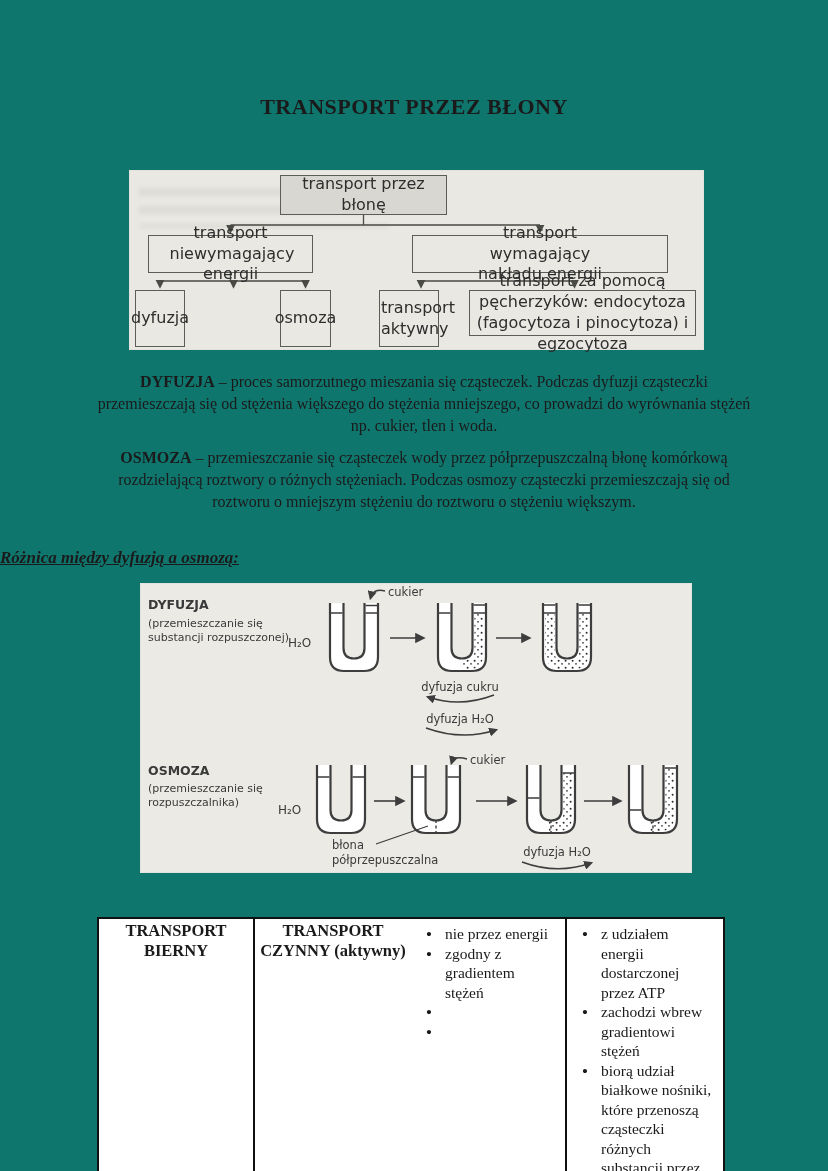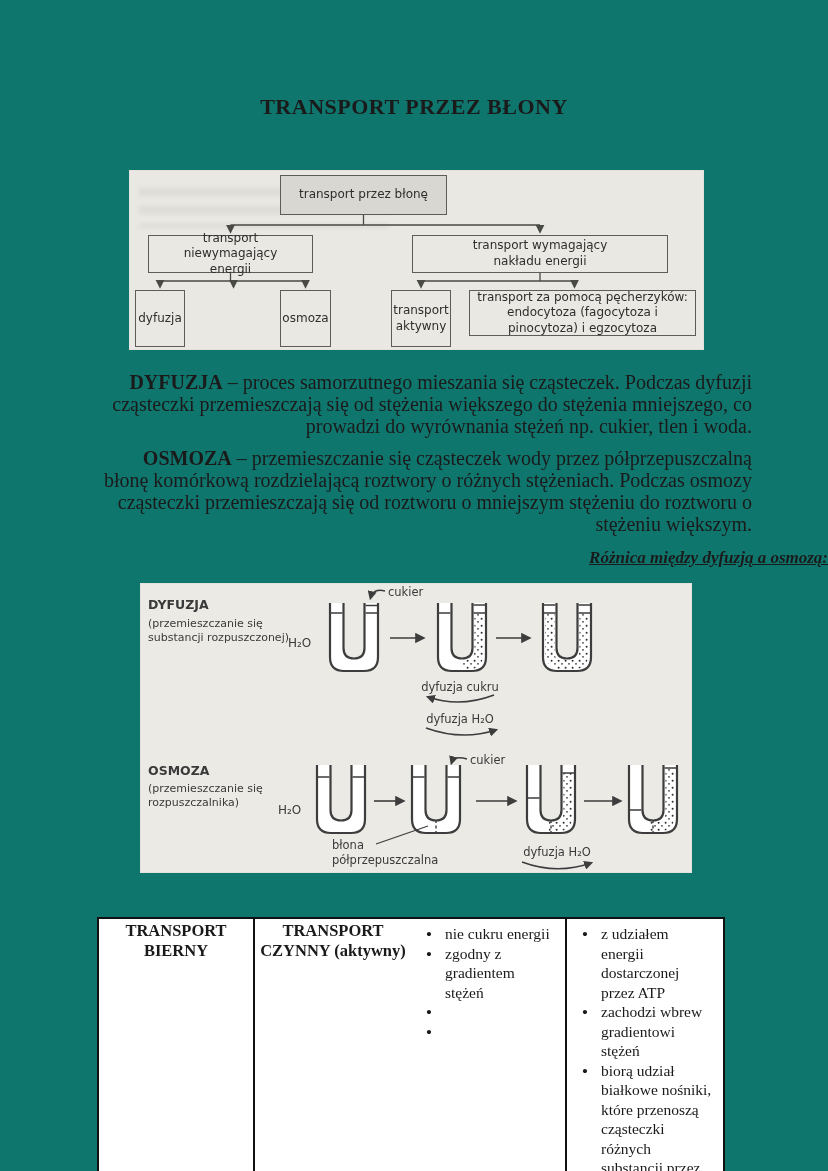--- a/index.html
+++ b/index.html
@@ -11,44 +11,44 @@
              font-size:22px;font-weight:bold;letter-spacing:.5px;}
 
   
   .flowchart{position:absolute;left:129px;top:170px;width:575px;height:180px;
              background:#e9e8e2;box-shadow:0 0 0 1px #e2e1db inset;}
   .bleed{position:absolute;left:10px;top:18px;width:250px;height:40px;pointer-events:none;
          background:repeating-linear-gradient(180deg, rgba(120,120,110,.10) 0 8px, rgba(0,0,0,0) 8px 18px);
          filter:blur(2px);}
   .fc-box{position:absolute;display:flex;align-items:center;justify-content:center;
           border:1.5px solid #5c5c58;font-family:"DejaVu Sans",sans-serif;
-          font-size:12px;line-height:1.3;color:#2e2e2e;text-align:center;box-sizing:border-box;}
+          font-size:16px;line-height:1.3;color:#2e2e2e;text-align:center;box-sizing:border-box;}
   .fc-root{left:151px;top:5px;width:167px;height:40px;background:#d8d7d1;}
   .fc-left{left:19px;top:65px;width:165px;height:38px;}
   .fc-left span{max-width:122px;}
   .fc-right{left:283px;top:65px;width:256px;height:38px;}
   .fc-right span{max-width:150px;}
   .fc-c1{left:6px;top:120px;width:50px;height:57px;}
   .fc-c2{left:63px;top:120px;width:83px;height:57px;}
   .fc-c2 span{max-width:78px;}
   .fc-c3{left:151px;top:120px;width:51px;height:57px;}
-  .fc-c4{left:262px;top:120px;width:60px;height:57px;}
+  .fc-c4{left:250px;top:120px;width:60px;height:57px;}
   .fc-c4 span{max-width:56px;}
   .fc-c5{left:340px;top:120px;width:227px;height:46px;}
   .fc-c5 span{max-width:212px;}
   .fc-arrows{position:absolute;left:0;top:0;}
 
   
-  .para{position:absolute;left:96px;width:656px;font-size:20px;line-height:22px;text-align:right;}
+  .para{position:absolute;left:96px;width:656px;font-size:16px;line-height:22px;text-align:center;}
   .para b{font-weight:bold;}
   .p-dyf{top:371px;}
   .p-osm{top:447px;}
 
   
-  .sub-heading{position:absolute;top:548px;left:0;width:828px;text-align:right;
+  .sub-heading{position:absolute;top:548px;left:0;width:828px;text-align:left;
                font-size:17px;font-weight:bold;font-style:italic;text-decoration:underline;}
 
   
   .diagram{position:absolute;left:140px;top:583px;width:552px;height:290px;background:#ebeae5;
            box-shadow:0 0 0 1px #e3e2dc inset;}
   .diagram svg{display:block;}
   .dg-label{font-family:"DejaVu Sans",sans-serif;fill:#3a3a3a;}
 
   
   .cmp-table{position:absolute;left:97px;top:917px;width:628px;border:2px solid #111;
@@ -212,21 +212,21 @@
   </div>
 
   <div class="cmp-table">
     <div class="cmp-h first">TRANSPORT BIERNY</div>
     <div class="cmp-h">TRANSPORT CZYNNY (aktywny)</div>
 
     <div class="cmp-c first">
       <ul class="cmp-list">
         <li>
             <span class="blt">•</span>
-            <span>nie cukru energii</span>
+            <span>nie przez energii</span>
           </li>
         <li>
             <span class="blt">•</span>
             <span>zgodny z gradientem stężeń</span>
           </li>
         <li>
             <span class="blt">•</span>
           </li>
         <li>
             <span class="blt">•</span>

